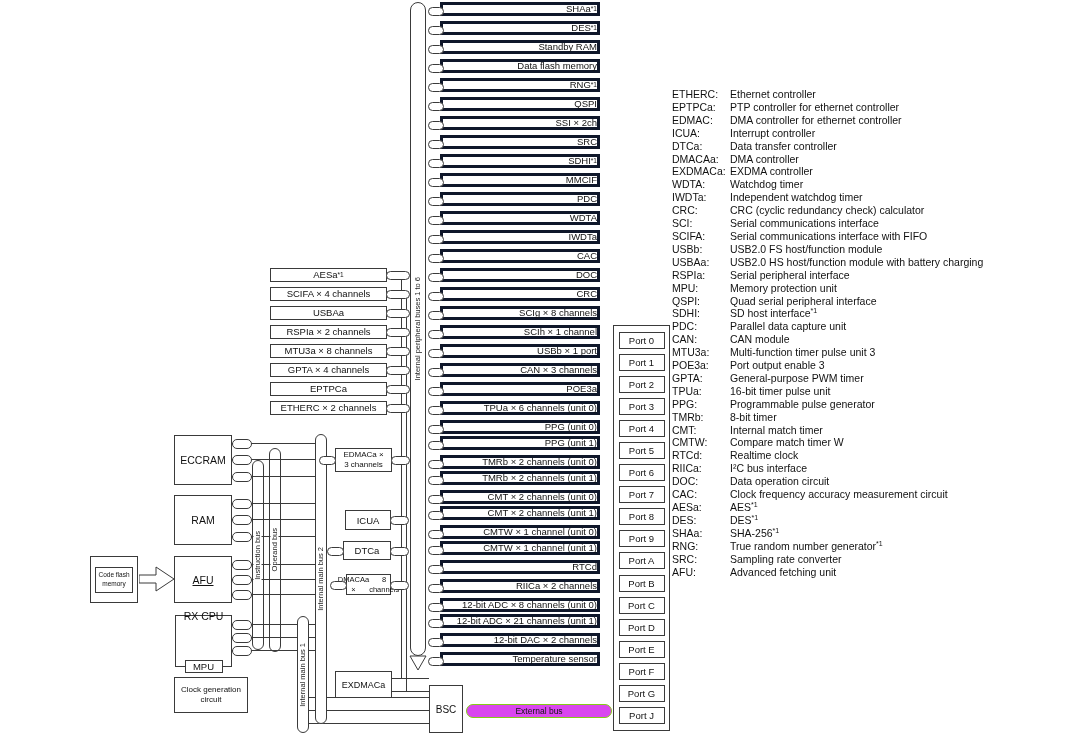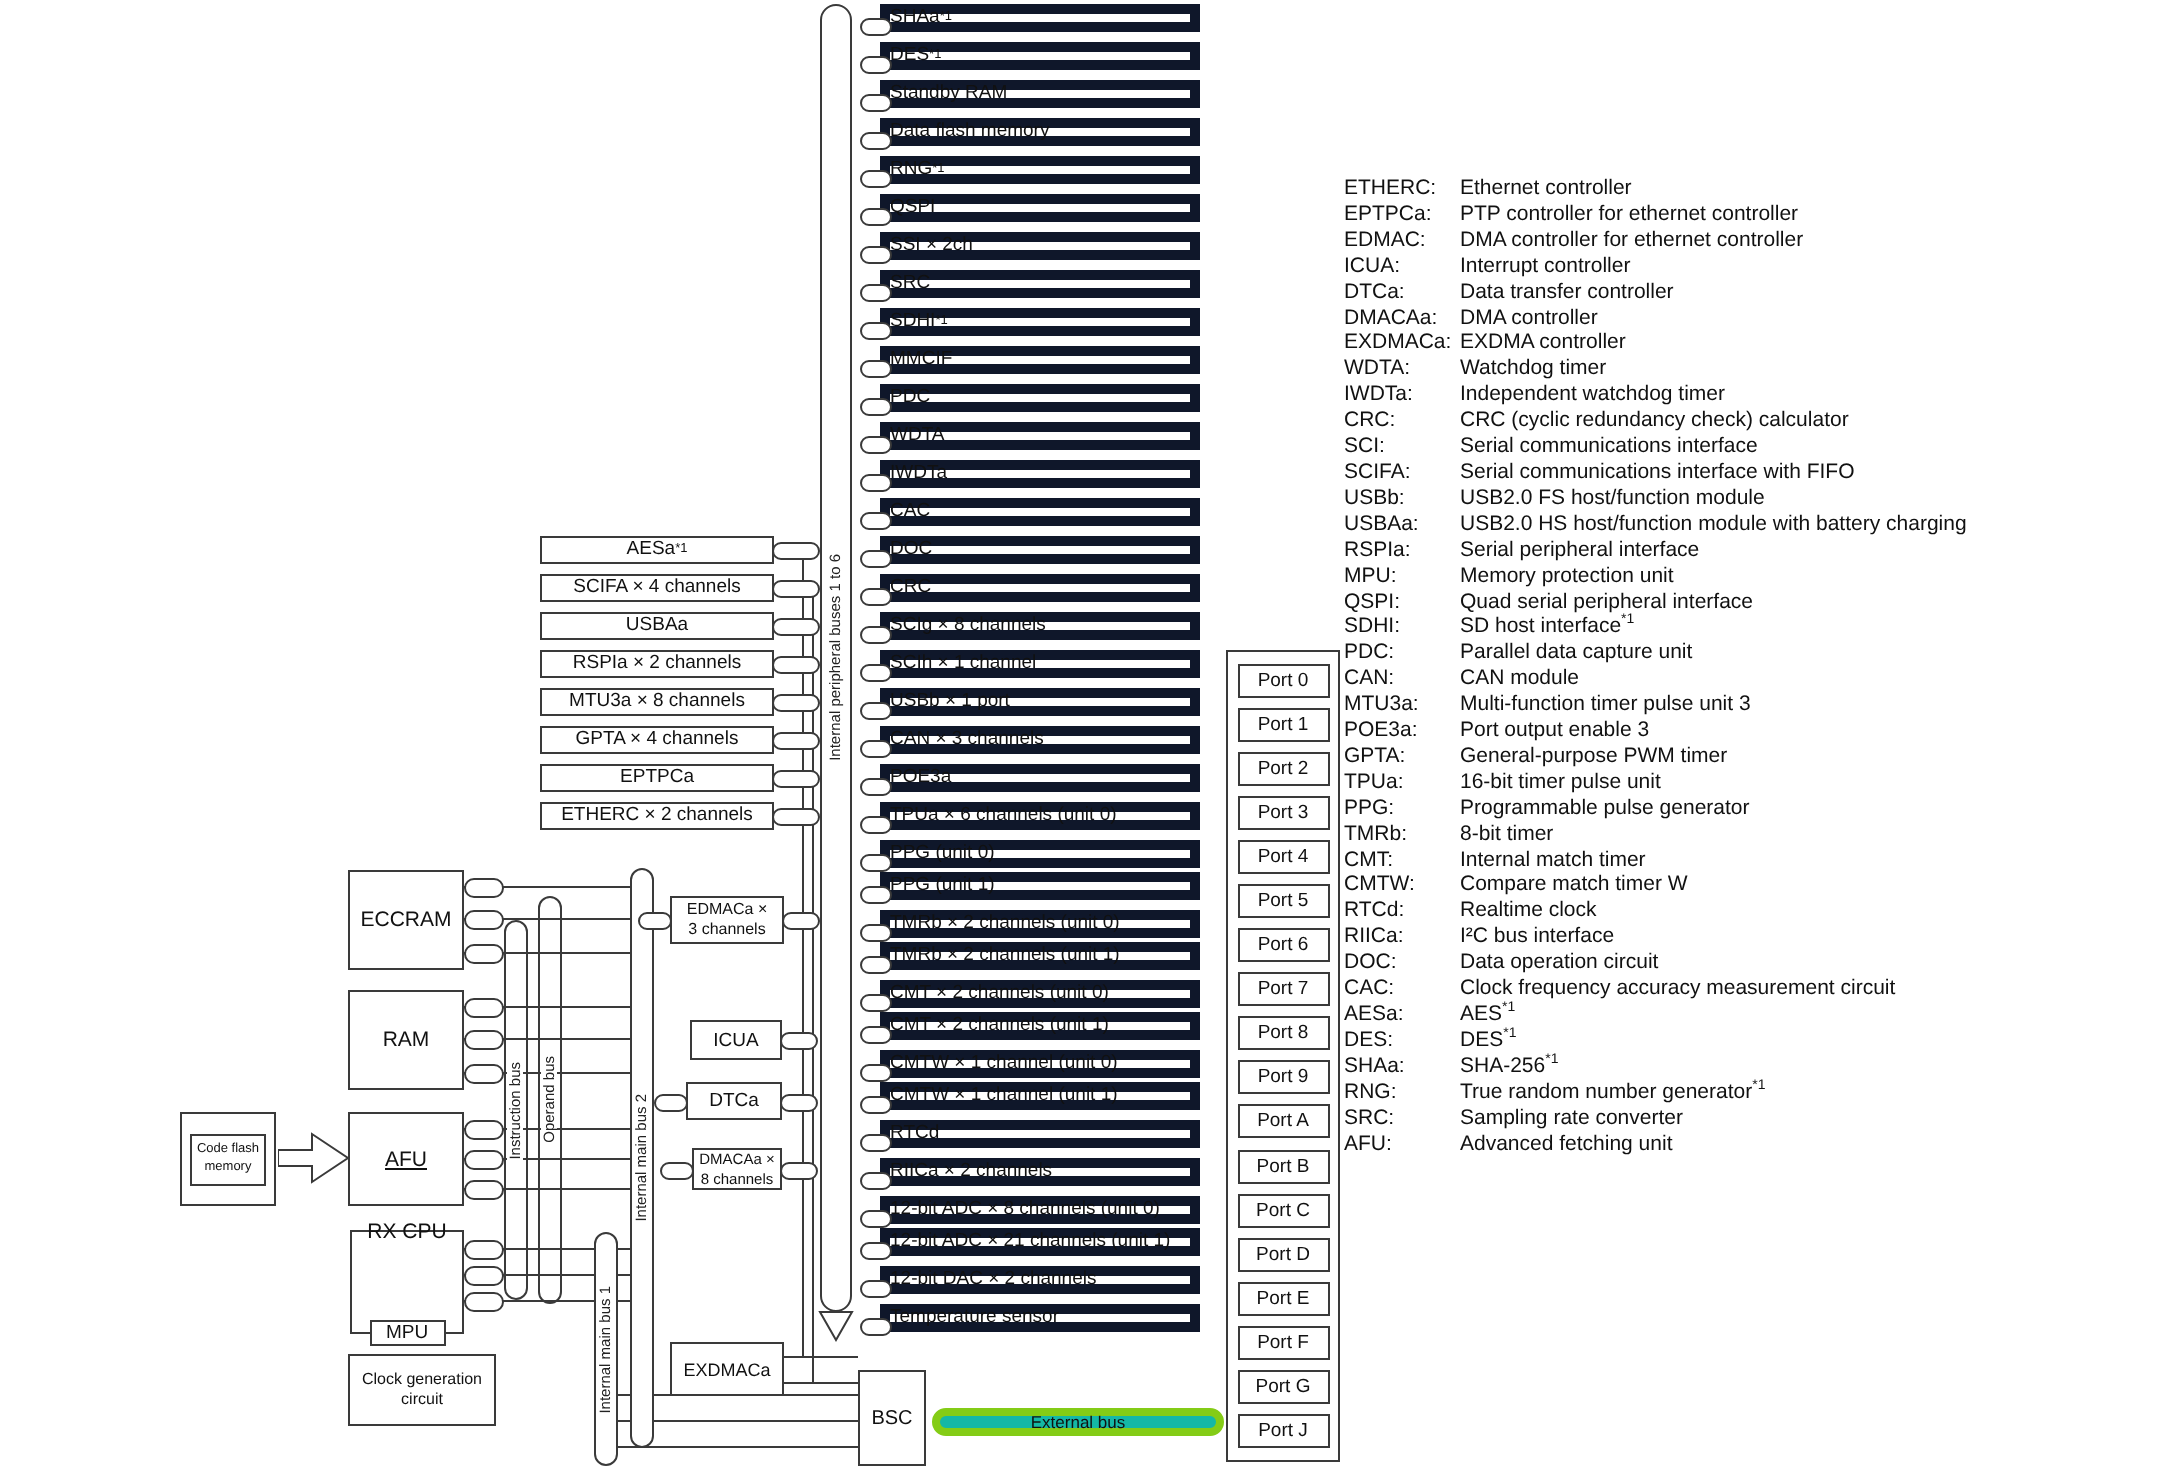--- a/index.html
+++ b/index.html
@@ -11,29 +11,29 @@
   .hline{position:absolute;height:0;border-top:1px solid #3a3a3a;}
   .hline.stubbed::before{content:"";position:absolute;left:0;top:-5px;width:18px;height:8px;
           background:#fff;border:1px solid #3a3a3a;border-radius:5px;}
   .vline{position:absolute;width:0;border-left:1px solid #3a3a3a;}
   
   .bus{position:absolute;border:1px solid #3a3a3a;border-radius:8px;z-index:1;
        display:flex;align-items:center;justify-content:center;box-sizing:border-box;}
   .bus.fill{background:#fff;}
   .vlabel{writing-mode:vertical-rl;transform:rotate(180deg);font-size:7.5px;white-space:nowrap;
           color:#222;background:#fff;padding:2px 0;line-height:1;}
-  .hcapsule{position:absolute;border:4px solid #84cc16;border-radius:7px;background:#14b8a6;z-index:1;
+  .hcapsule{position:absolute;border:1px solid #84cc16;border-radius:7px;background:#d946ef;z-index:1;
           display:flex;align-items:center;justify-content:center;font-size:8.5px;box-sizing:border-box;}
   
   .box{position:absolute;border:1px solid #3a3a3a;background:#fff;box-sizing:border-box;
        display:flex;align-items:center;justify-content:center;text-align:center;z-index:2;}
   
   .ccol{position:absolute;left:440px;top:2px;width:160px;z-index:2;}
-  .cbox{position:relative;height:14px;margin-top:5px;border:5px solid #0f172a;background:#fff;
-        box-sizing:border-box;display:flex;align-items:center;justify-content:flex-start;font-size:9.5px;line-height:1;}
+  .cbox{position:relative;height:14px;margin-top:5px;border:3px solid #0f172a;background:#fff;
+        box-sizing:border-box;display:flex;align-items:center;justify-content:flex-end;font-size:9.5px;line-height:1;}
   .cbox:first-child{margin-top:0;}
   .cbox.tight{margin-top:2px;}
   .cbox::before{content:"";position:absolute;left:-15px;top:2px;width:14px;height:7px;
         background:#fff;border:1px solid #3a3a3a;border-radius:5px;}
   
   .pcol{position:absolute;left:270px;top:268px;width:117px;z-index:2;}
   .pbox{position:relative;height:14px;margin-top:5px;border:1px solid #3a3a3a;background:#fff;
         box-sizing:border-box;display:flex;align-items:center;justify-content:center;font-size:9.5px;line-height:1;}
   .pbox:first-child{margin-top:0;}
   .pbox::after{content:"";position:absolute;right:-24px;top:2px;width:22px;height:7px;
@@ -142,21 +142,21 @@
   <div class="box smalltxt lstub rstub" style="left:335px;top:448px;width:57px;height:24px;flex-direction:column;">
     <span>EDMACa ×</span>
     <span>3 channels</span>
   </div>
   <div class="box rstub" style="left:345px;top:510px;width:46px;height:20px;font-size:9.5px;">
     <span>ICUA</span>
   </div>
   <div class="box lstub rstub" style="left:343px;top:541px;width:48px;height:19px;font-size:9.5px;">
     <span>DTCa</span>
   </div>
-  <div class="box lstub rstub" style="left:346px;top:574px;width:45px;height:21px;flex-direction:column;font-size:7.5px;line-height:1.25;">
+  <div class="box lstub rstub" style="left:346px;top:574px;width:45px;height:21px;flex-direction:row;font-size:7.5px;line-height:1.25;">
     <span>DMACAa ×</span>
     <span>8 channels</span>
   </div>
   <div class="box" style="left:335px;top:671px;width:57px;height:27px;font-size:9px;">
     <span>EXDMACa</span>
   </div>
   <div class="box" style="left:429px;top:685px;width:34px;height:48px;font-size:10px;">
     <span>BSC</span>
   </div>
 

